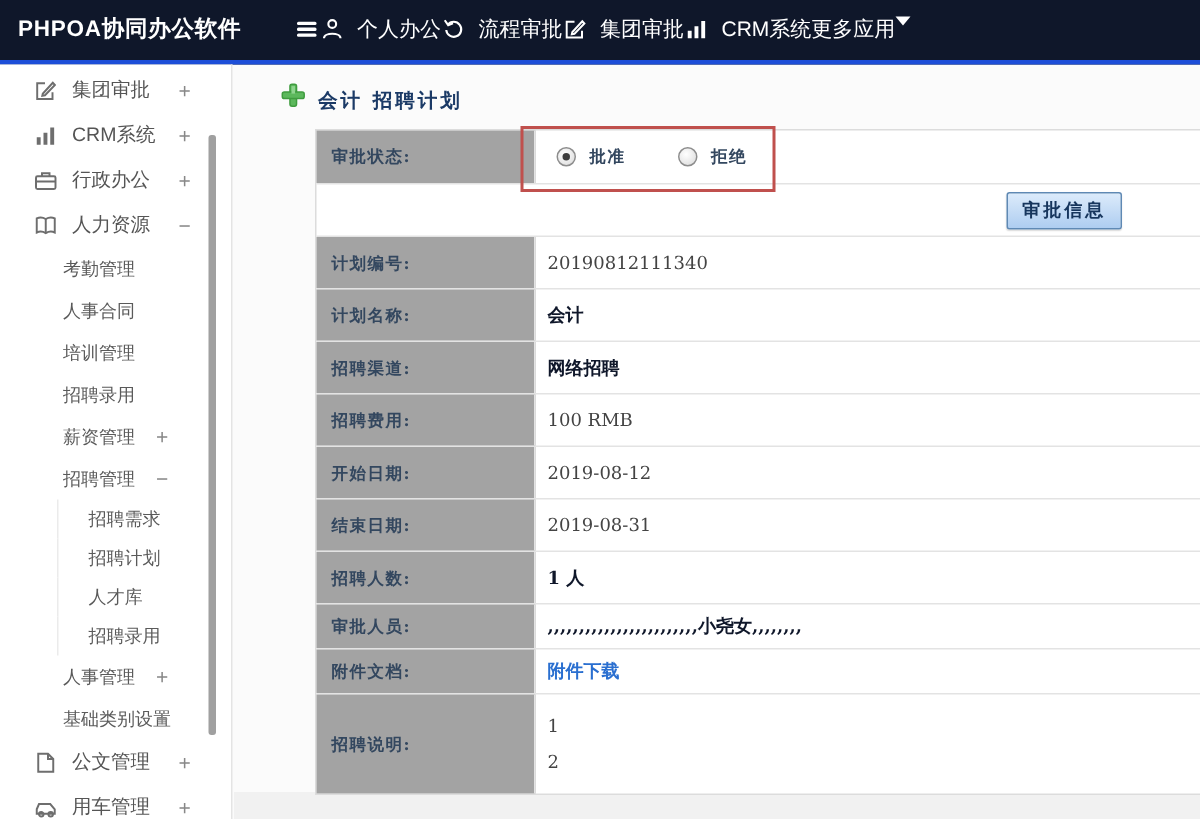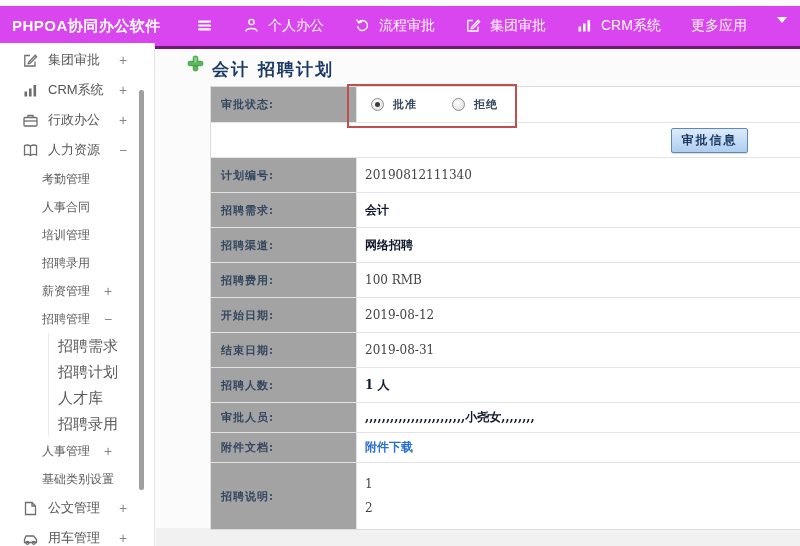--- a/index.html
+++ b/index.html
@@ -1,51 +1,51 @@
 <!DOCTYPE html>
 <html><head>
 <meta charset="utf-8">
 <style>
   * { margin:0; padding:0; box-sizing:border-box; }
   html,body { width:800px; height:546px; overflow:hidden; }
   body { position:relative; font-family:"Liberation Sans",sans-serif; background:#fbfbfb; }
 
   
-  .topbar { position:absolute; left:0; top:6px; width:800px; height:43px;
-            background:#d946ef; border-bottom:3px solid #701a75; }
+  .topbar { position:absolute; left:0; top:0; width:800px; height:43px;
+            background:#0f172a; border-bottom:3px solid #1d4ed8; }
   .brand { position:absolute; left:12px; top:0; height:40px; line-height:40px;
            color:#fff; font-size:15px; font-weight:bold; letter-spacing:.5px; }
   .topnav { position:absolute; left:196px; top:0; height:39px; display:flex;
-            align-items:center; gap:30px; color:#fff; }
+            align-items:center; color:#fff; }
   .nav-item { display:flex; align-items:center; gap:8px; font-size:14px; cursor:pointer; }
   .nav-item .nicon { width:17px; height:17px; display:inline-flex; }
   .nav-item svg { width:17px; height:17px; }
   .caret { width:0; height:0; border-left:5px solid transparent; border-right:5px solid transparent;
            border-top:6px solid #fff; display:inline-block; }
 
   
   .sidebar { position:absolute; left:0; top:43px; width:155px; bottom:0;
              background:#fff; border-right:1px solid #e4e4e4; padding-top:2px; }
   .sb-item { position:relative; display:flex; align-items:center; color:#555;
              cursor:pointer; white-space:nowrap; }
   .sb-item .sicon { width:17px; height:17px; margin-right:9px; display:inline-flex; color:#6e6e6e; }
   .sb-item .sicon svg { width:17px; height:17px; }
   .sb-item .toggle { position:absolute; color:#888; font-size:14px; font-weight:normal; }
   .lvl1 { height:30px; padding-left:22px; font-size:13px; }
   .lvl1 .toggle { left:119px; }
   .lvl2 { height:28px; padding-left:42px; font-size:12px; color:#5a5a5a; }
   .lvl2 .toggle { left:104px; }
-  .lvl3 { height:26px; margin-left:48px; border-left:1px solid #ebebeb;
-          padding-left:9px; font-size:15px; color:#5a5a5a; }
+  .lvl3 { height:26px; margin-left:38px; border-left:1px solid #ebebeb;
+          padding-left:20px; font-size:12px; color:#5a5a5a; }
   .sb-thumb { position:absolute; left:139px; top:90px; width:5px; height:400px;
               background:#a0a0a0; border-radius:2px; }
 
   
   .main-bg-strip { position:absolute; left:156px; right:0; top:528px; bottom:0; background:#f1f1f1; }
-  .page-title { position:absolute; left:212px; top:58px; font-size:17px; font-weight:bold;
+  .page-title { position:absolute; left:212px; top:58px; font-size:13px; font-weight:bold;
                 color:#1b3a66; letter-spacing:2px;
                 font-family:"DejaVu Serif","Liberation Serif",serif;text-align:right; }
   .plus-icon { position:absolute; left:187px; top:55px; width:17px; height:17px; }
 
   .form-table { position:absolute; left:210px; top:86px; width:592px;
                 border:1px solid #dcdcdc; background:#fff;
                 font-family:"DejaVu Serif","Liberation Serif",serif; }
   .frow { display:flex; border-bottom:1px solid #e3e3e3; position:relative; }
   .frow:last-child { border-bottom:none; }
   .fcell-label { width:146px; background:#a3a3a3; border-right:1px solid #e3e3e3;
@@ -275,21 +275,21 @@
     <div class="frow" style="height: 35px;">
       <button class="approve-btn">审批信息</button>
     </div>
     <div class="frow" style="height: 35px;">
       <div class="fcell-label">计划编号:</div>
       <div class="fcell-value">
         <span>20190812111340</span>
       </div>
     </div>
     <div class="frow" style="height: 35px;">
-      <div class="fcell-label">招聘需求:</div>
+      <div class="fcell-label">计划名称:</div>
       <div class="fcell-value">
         <span class="val-strong">会计</span>
       </div>
     </div>
     <div class="frow" style="height: 35px;">
       <div class="fcell-label">招聘渠道:</div>
       <div class="fcell-value">
         <span class="val-strong">网络招聘</span>
       </div>
     </div>

